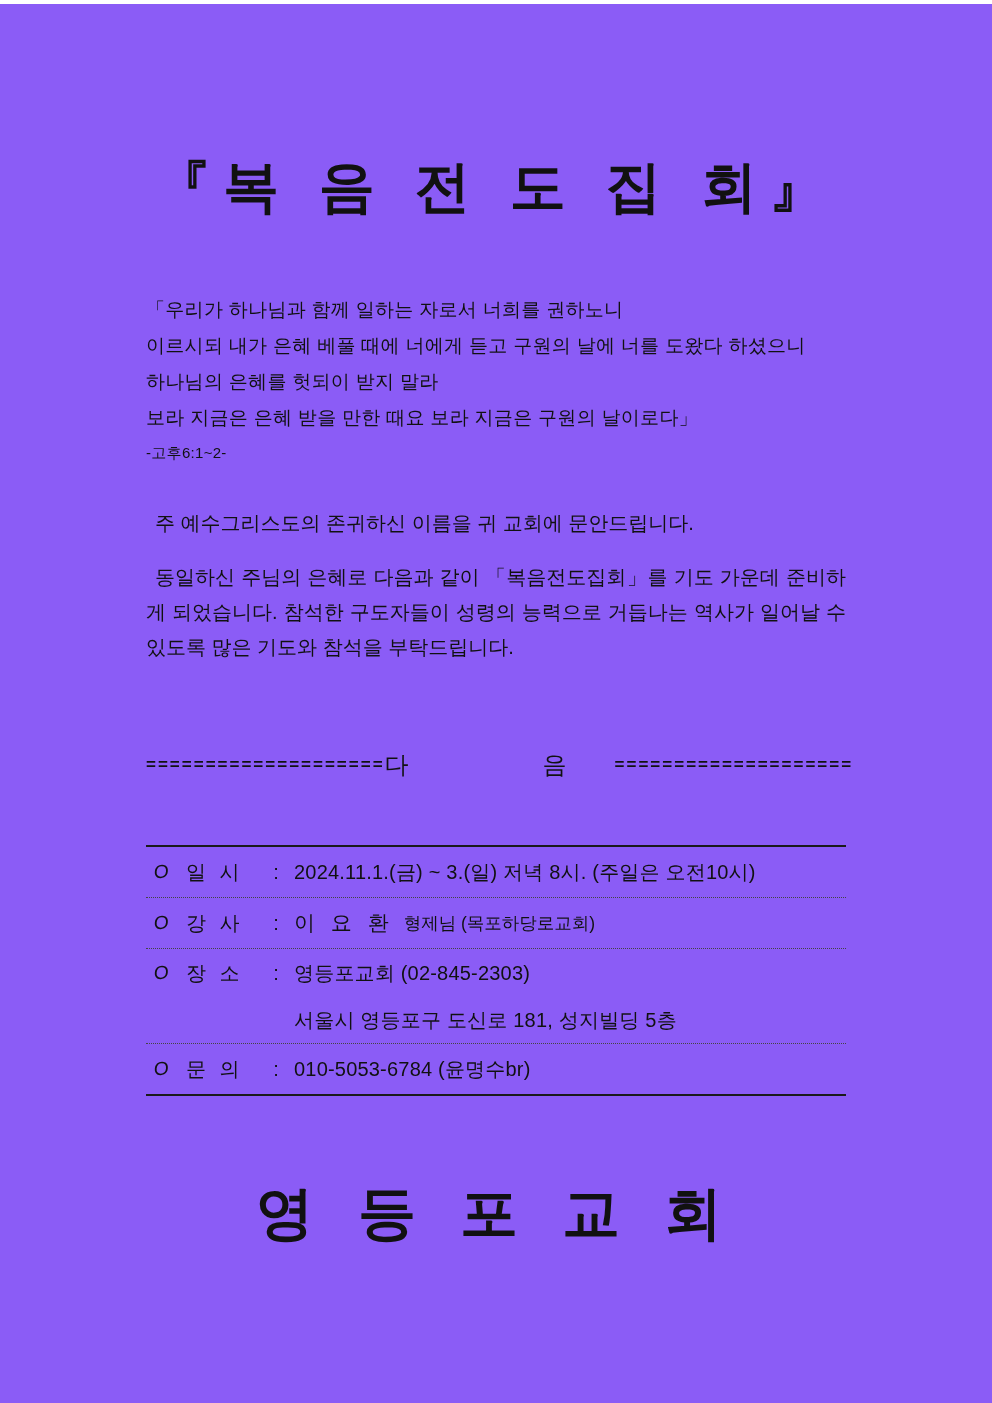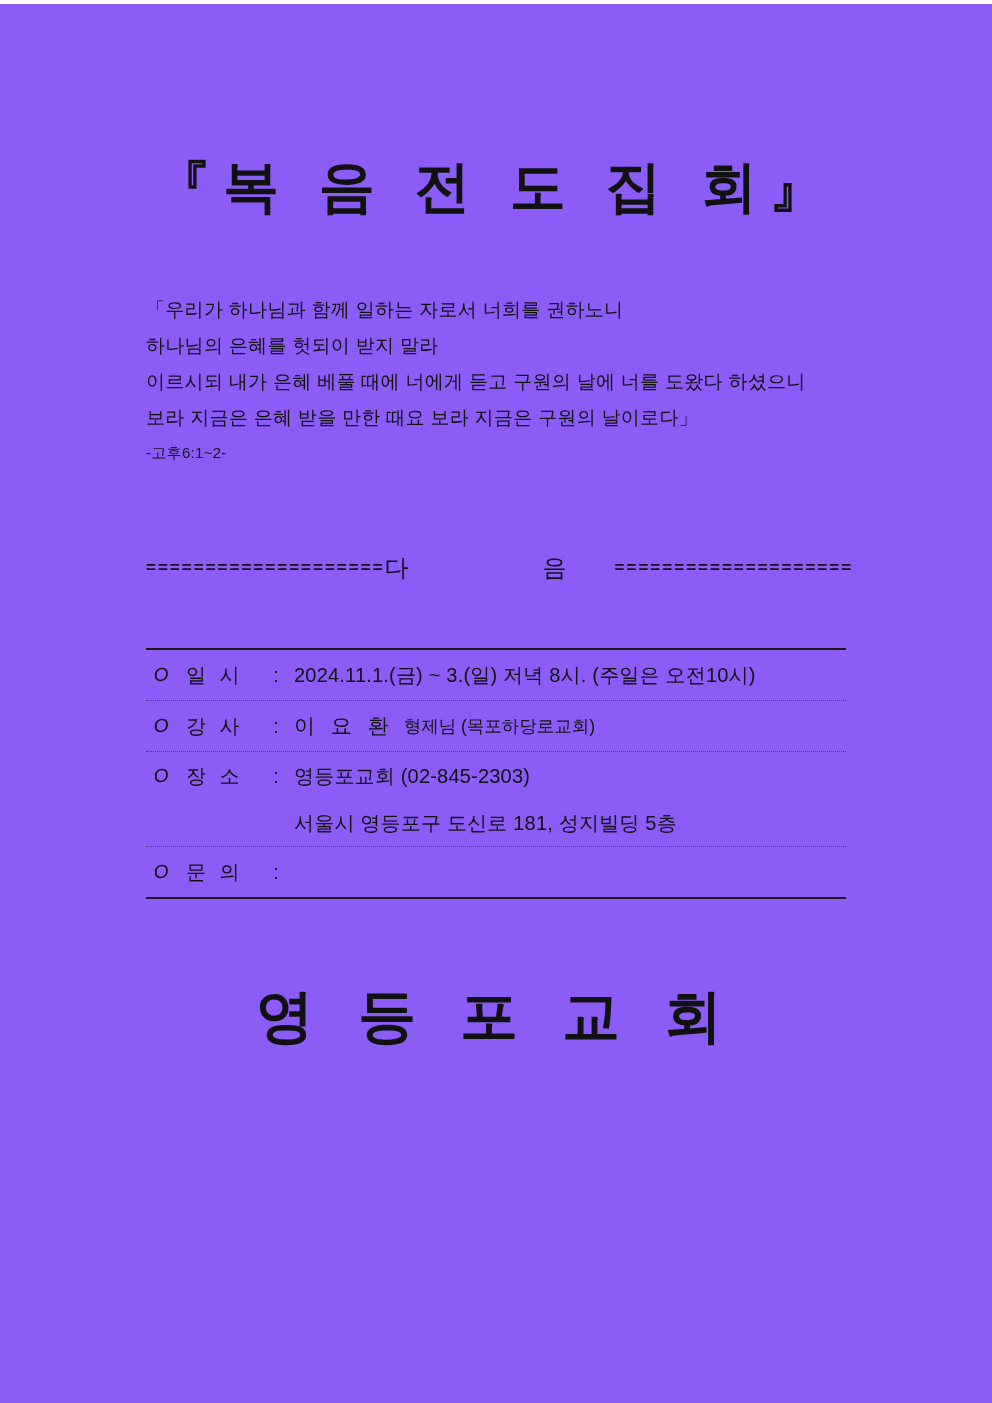--- a/index.html
+++ b/index.html
@@ -153,26 +153,30 @@
 </style>
 </head>
 <body>
 
 <div class="page">
 
   <h1 class="doc-title">『복 음 전 도 집 회』</h1>
 
   <div class="scripture">
     <div class="s-line">「우리가 하나님과 함께 일하는 자로서 너희를 권하노니</div>
+    <div class="s-line">이르시되 내가 은혜 베풀 때에 너에게 듣고 구원의 날에 너를 도왔다 하셨으니</div>
     <div class="s-line">하나님의 은혜를 헛되이 받지 말라</div>
-    <div class="s-line">이르시되 내가 은혜 베풀 때에 너에게 듣고 구원의 날에 너를 도왔다 하셨으니</div>
     <div class="s-line">보라 지금은 은혜 받을 만한 때요 보라 지금은 구원의 날이로다」</div>
     <div class="s-ref">-고후6:1~2-</div>
   </div>
 
+  <div class="greeting">
+    <p>주 예수그리스도의 존귀하신 이름을 귀 교회에 문안드립니다.</p>
+    <p>동일하신 주님의 은혜로 다음과 같이 「복음전도집회」를 기도 가운데 준비하게 되었습니다. 참석한 구도자들이 성령의 능력으로 거듭나는 역사가 일어날 수 있도록 많은 기도와 참석을 부탁드립니다.</p>
+  </div>
 
   <div class="divider">
     <span class="d-eq">====================</span>
     <span class="d-center">
       <span class="d-label">다</span>
       <span class="d-label">음</span>
     </span>
     <span class="d-eq">====================</span>
   </div>
 
@@ -206,19 +210,20 @@
       </div>
       <div class="d-subline">서울시 영등포구 도신로 181, 성지빌딩 5층</div>
     </div>
 
     <div class="d-sep"></div>
 
     <div class="d-row">
       <span class="d-bullet">O</span>
       <span class="d-label">문 의</span>
       <span class="d-colon">:</span>
+      <span class="d-value">010-5053-6784 (윤명수br)</span>
     </div>
 
   </div>
 
   <div class="church-name">영 등 포 교 회</div>
 
 </div>
 
 </body></html>

